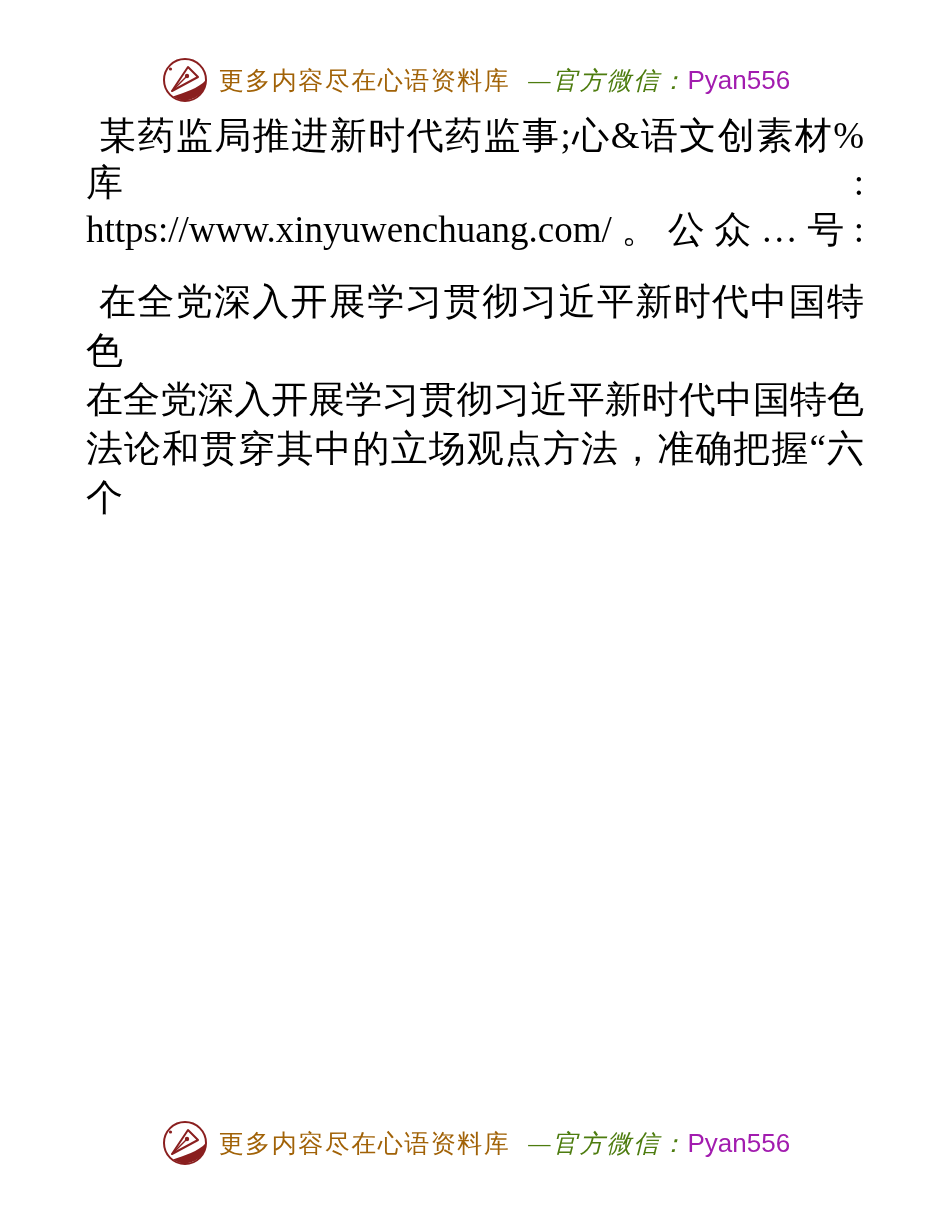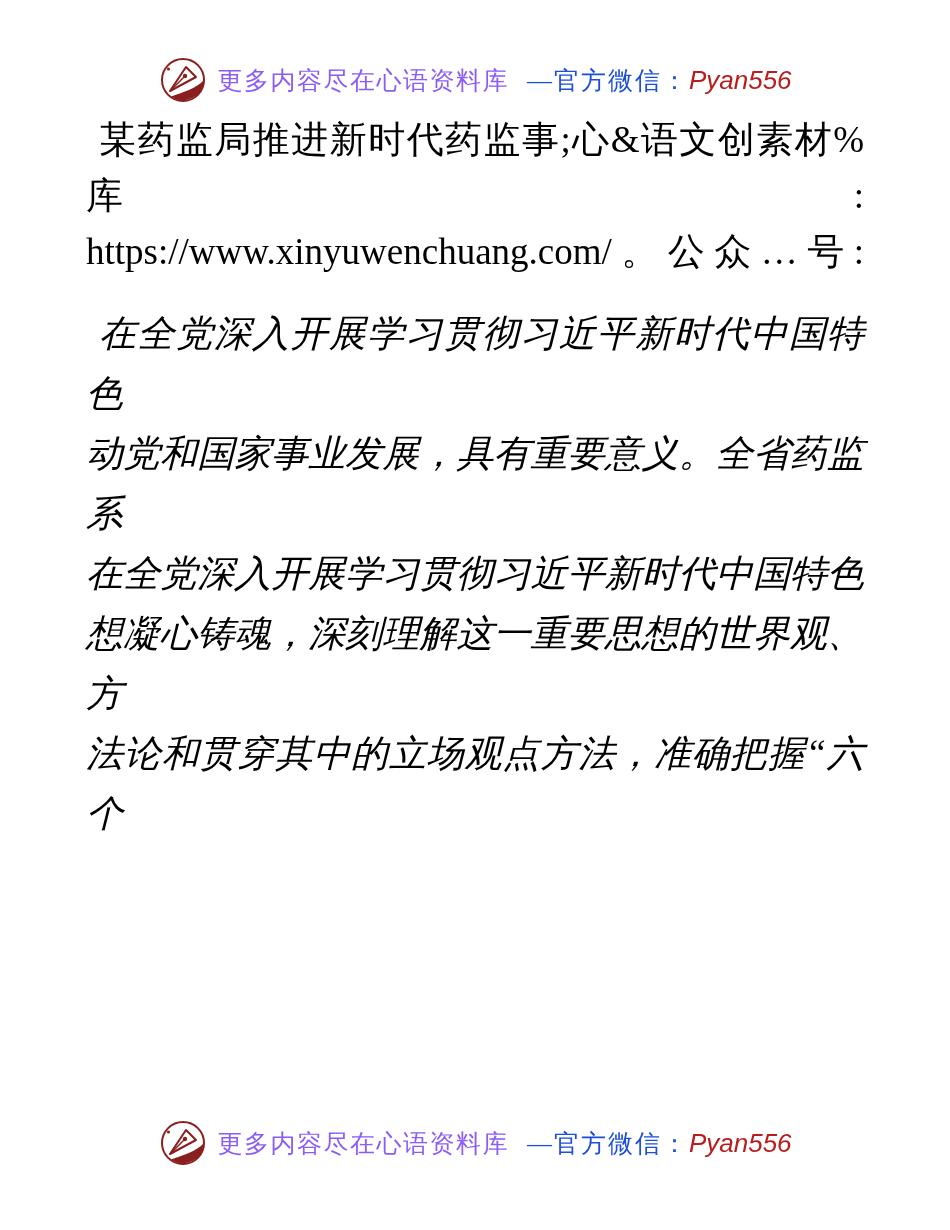--- a/index.html
+++ b/index.html
@@ -12,36 +12,36 @@
 
   
   .banner{
     position:absolute;left:0;width:100%;
     display:flex;justify-content:center;align-items:center;gap:9px;
   }
   .banner-header{top:55px;}
   .banner-footer{top:1118px;}
   .logo{width:50px;height:50px;flex:0 0 auto;}
   .banner-text{font-size:25px;white-space:nowrap;}
-  .brand{color:#8b5cf6;letter-spacing:1.5px;}
-  .wlabel{color:#1d4ed8;letter-spacing:2px;margin-left:18px;}
-  .wid{color:#b91c1c;font-family:"Liberation Sans","DejaVu Sans",sans-serif;font-size:26px;font-style:italic;}
+  .brand{color:#a16207;letter-spacing:1.5px;}
+  .wlabel{color:#4d7c0f;font-style:italic;letter-spacing:2px;margin-left:18px;}
+  .wid{color:#a21caf;font-family:"Liberation Sans","DejaVu Sans",sans-serif;font-size:26px;}
 
   
   .doc{
     position:absolute;left:86px;top:112px;width:778px;
     font-size:37px;color:#000000;
   }
   .line{
     text-align:justify;
     text-align-last:justify;
   }
   .line.indent{text-indent:13px;}
-  .title-block .line{line-height:56px;}
-  .para .line,.heading .line{line-height:60px;font-style:italic;}
+  .title-block .line{line-height:47px;}
+  .para .line,.heading .line{line-height:49px;}
   .para{margin-top:24px;}
 </style>
 </head>
 <body>
 
 <div class="page">
 
   <div class="banner banner-header">
     <svg class="logo" viewBox="0 0 50 50" aria-hidden="true">
       <circle cx="25" cy="25" r="21" fill="none" stroke="#8a1f1f" stroke-width="2"></circle>
@@ -58,23 +58,21 @@
 
   <main class="doc">
 
     <section class="title-block">
       <div class="line indent">某药监局推进新时代药监事;心&amp;语文创素材%库:</div>
       <div class="line">https://www.xinyuwenchuang.com/。公众…号:</div>
     </section>
 
     <section class="para">
       <div class="line indent">在全党深入开展学习贯彻习近平新时代中国特色</div>
-      <div class="line">动党和国家事业发展，具有重要意义。全省药监系</div>
       <div class="line">在全党深入开展学习贯彻习近平新时代中国特色</div>
-      <div class="line">想凝心铸魂，深刻理解这一重要思想的世界观、方</div>
       <div class="line">法论和贯穿其中的立场观点方法，准确把握“六个</div>
 
     </section>
 
   </main>
 
   <div class="banner banner-footer">
     <svg class="logo" viewBox="0 0 50 50" aria-hidden="true">
       <circle cx="25" cy="25" r="21" fill="none" stroke="#8a1f1f" stroke-width="2"></circle>
       <path d="M46 25 A21 21 0 0 1 13 41.5 C 24 37.5 38.5 33.5 46 25 Z" fill="#8a1f1f"></path>

